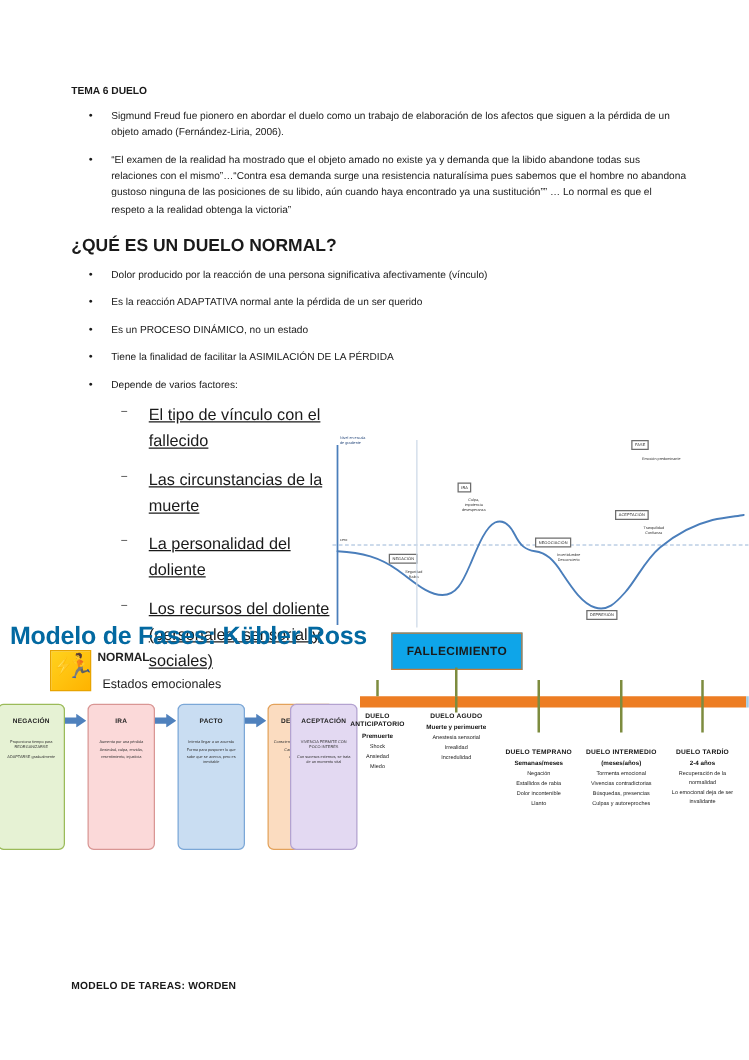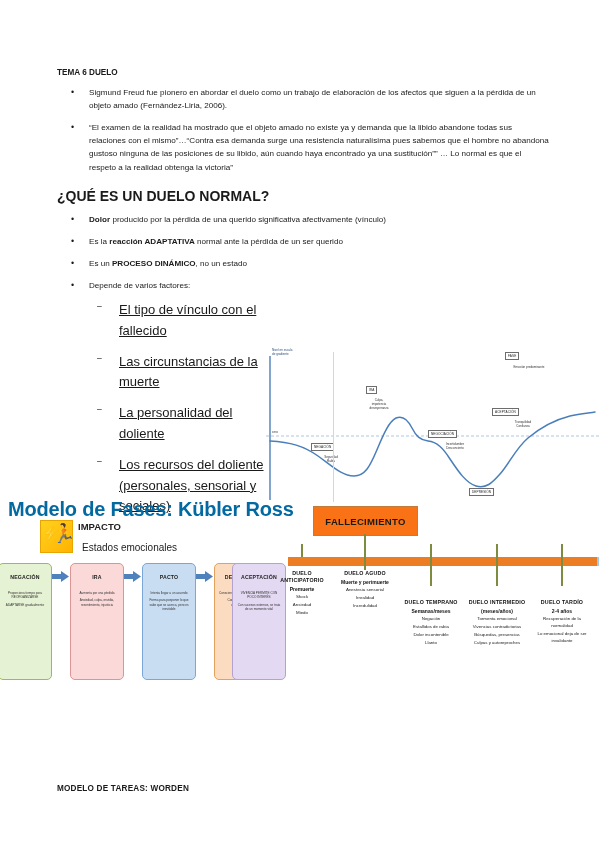--- a/index.html
+++ b/index.html
@@ -13,21 +13,21 @@
   
   .txt{position:absolute;left:57px;top:68px;width:492px;}
   ul.bullets{list-style:none;margin:0;padding:0;}
   ul.bullets > li{
     position:relative;padding-left:32px;margin-bottom:9px;
     font-size:8.1px;line-height:1.62;text-align:left;
   }
   ul.bullets > li::before{
     content:"•";position:absolute;left:14px;top:-1px;font-size:9px;
   }
-  .b{font-weight:bold;}
+  .b{font-weight:normal;}
   ul.dashes{list-style:none;margin:8px 0 0 0;padding:0;}
   ul.dashes > li{
     position:relative;padding-left:30px;margin-bottom:10px;
     font-size:13px;line-height:1.6;width:150px;text-decoration:underline;
   }
   ul.dashes > li::before{
     content:"–";position:absolute;left:8px;top:0;font-size:8.5px;
   }
 
   
@@ -81,21 +81,21 @@
   }
   .pb-line{margin-bottom:3px;}
   .arrow{
     position:absolute;top:8px;width:17px;height:11px;
   }
 
   
   .tl{position:absolute;left:280px;top:500px;width:319px;height:240px;}
   .fallecimiento{
     position:absolute;left:33px;top:6px;width:103px;height:28px;
-    background:#f97316;border:1px solid #c07b3d;
+    background:#0ea5e9;border:1px solid #c07b3d;
     display:flex;align-items:center;justify-content:center;
     font-size:9.5px;font-weight:bold;letter-spacing:.3px;color:#1a1a1a;
   }
   .tl-bar{
     position:absolute;left:8px;top:57px;width:309px;height:9px;
     background:#ed7d23;
   }
   .tl-bar-cap{
     position:absolute;left:317px;top:57px;width:4px;height:9px;background:#9ecbe8;
   }
@@ -126,27 +126,30 @@
       </li>
       <li>
         <span>“El examen de la realidad ha mostrado que el objeto amado no existe ya y demanda que la libido abandone todas sus relaciones con el mismo”…“Contra esa demanda surge una resistencia naturalísima pues sabemos que el hombre no abandona gustoso ninguna de las posiciones de su libido, aún cuando haya encontrado ya una sustitución”” … Lo normal es que el respeto a la realidad obtenga la victoria”</span>
       </li>
     </ul>
 
     <div class="sec" style="font-size:14px;font-weight:bold;margin:14px 0 9px 0;">¿QUÉ ES UN DUELO NORMAL?</div>
 
     <ul class="bullets">
       <li>
-        <span class="b">Dolor</span><span> producido por la pérdida de una querido significativa afectivamente (vínculo)</span>
+        <span class="b">Dolor</span><span> producido por la reacción de una persona significativa afectivamente (vínculo)</span>
       </li>
       <li>
         <span>Es la </span><span class="b">reacción ADAPTATIVA</span><span> normal ante la pérdida de un ser querido</span>
       </li>
       <li>
         <span>Es un </span><span class="b">PROCESO DINÁMICO</span><span>, no un estado</span>
+      </li>
+      <li>
+        <span>Tiene la finalidad de facilitar la </span><span class="b">ASIMILACIÓN DE LA PÉRDIDA</span>
       </li>
       <li>
         <span>Depende de varios factores:</span>
         <ul class="dashes">
           <li><span>El tipo de vínculo con el fallecido</span></li>
           <li><span>Las circunstancias de la muerte</span></li>
           <li><span>La personalidad del doliente</span></li>
           <li><span>Los recursos del doliente (personales, sensorial y sociales)</span></li>
         </ul>
       </li>
@@ -188,21 +191,21 @@
   </div>
 
   <div class="sidebar-line"></div>
 
   <div class="kr-title">Modelo de Fases: Kübler Ross</div>
 
   <div class="impacto-icon">
     <span class="bolt">⚡</span>
     <span class="man">🏃</span>
   </div>
-  <div class="impacto-lbl">IMPACTO</div>
+  <div class="impacto-lbl">NORMAL</div>
   <div class="estados-lbl">Estados emocionales</div>
 
   <div class="phases">
 
     <div class="phase" style="left:-2px;background:#e6f2d4;border-color:#9bbb59;height:115px;">
       <div class="phead">NEGACIÓN</div>
       <div class="pbody">
         <div class="pb-line">Proporciona tiempo para REORGANIZARSE</div>
         <div class="pb-line">ADAPTARSE gradualmente</div>
       </div>

